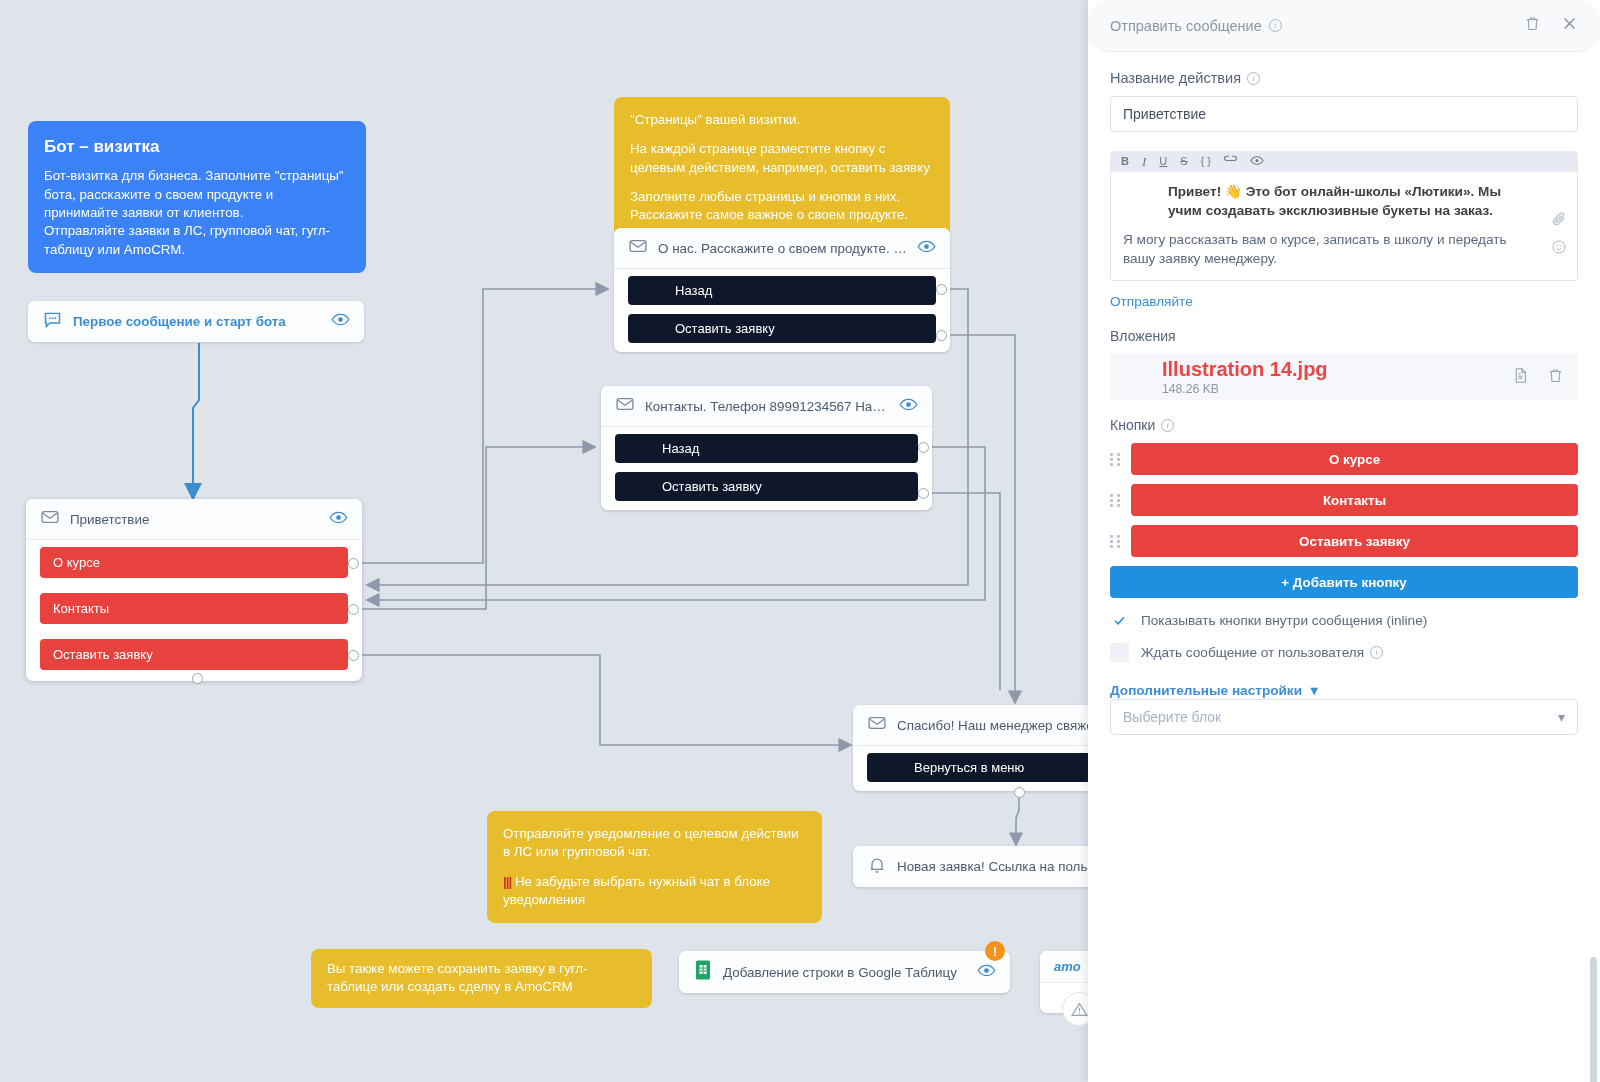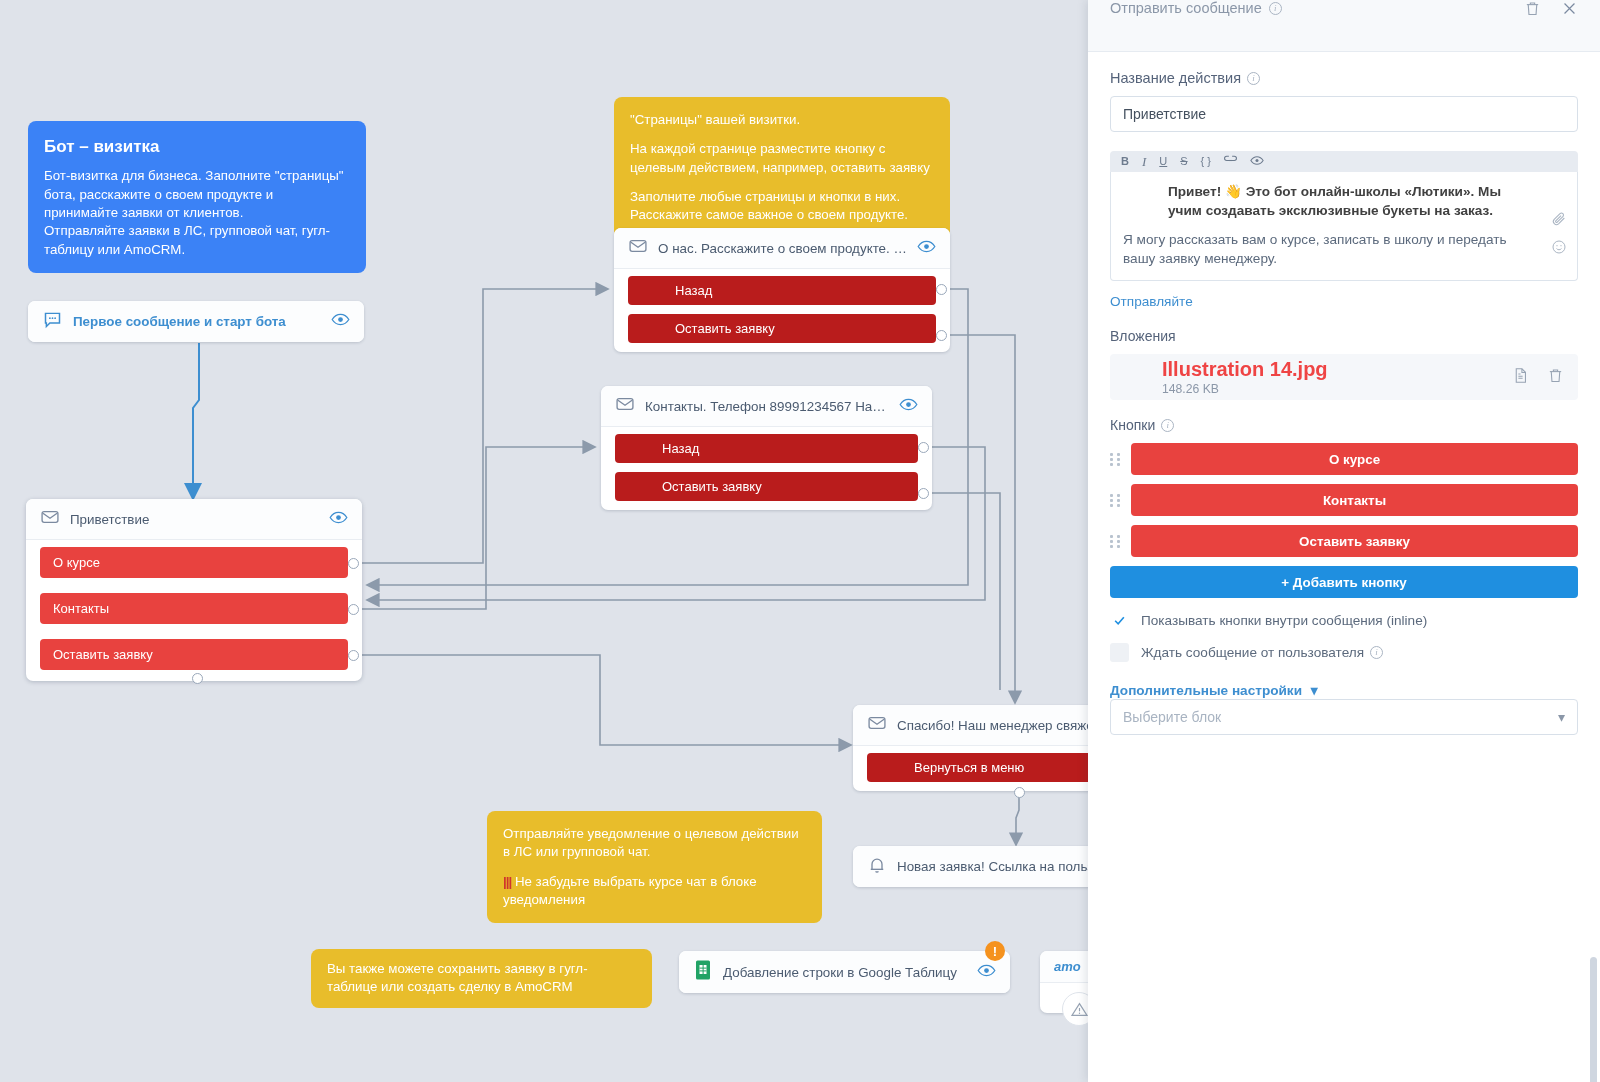--- a/index.html
+++ b/index.html
@@ -57,44 +57,45 @@
   .nbtn {
     position: relative;
     margin: 0 14px 9px; height: 29px;
     border-radius: 4px;
     display: flex; align-items: center;
     padding: 0 13px;
     color: #fff; font-size: 13px;
   }
   .nbtn:last-child { margin-bottom: 0; }
   .nbtn.red { background: #e8423f; }
-  .nbtn.blue { background: #b91c1c; padding-left: 47px; }
+  .nbtn.blue { background: #0f172a; padding-left: 47px; }
 
   
   .port {
     position: absolute; width: 11px; height: 11px;
     border-radius: 50%; background: #fff;
     border: 1.6px solid #9aa8ba;
   }
   .port.blue { border-color: #3d8ed0; }
 
   
   #panel {
     position: absolute; right: 0; top: 0;
     width: 512px; height: 1082px;
     background: #fff;
     box-shadow: -2px 0 9px rgba(40,55,80,.13);
     display: flex; flex-direction: column;
   }
   #panel-head {
     height: 52px; flex: 0 0 52px;
-    display: flex; align-items: flex-start;
+    display: flex; align-items: center;
     padding: 0 22px 0 22px;
     background: #f7f9fb;
     border-bottom: 1px solid #e6ebf1;
+    border-radius: 22px;
   }
   #panel-head .ptitle {
     font-size: 14.5px; color: #8b97a8; flex: 1;
     display: flex; align-items: center; gap: 7px;
   }
   .head-ic { margin-left: 20px; cursor: pointer; }
   #panel-body {
     flex: 1; overflow: hidden; position: relative;
     padding: 18px 22px 0 22px;
   }
@@ -392,21 +393,21 @@
           </svg>
         </span>
         <span class="node-title">Новая заявка! Ссылка на пользоват</span>
       </div>
     </div>
 
     <div class="note yellow" style="left:487px; top:811px; width:335px;">
       <p>Отправляйте уведомление о целевом действии в ЛС или групповой чат.</p>
       <p>
         <span class="warn-bars">|||</span>
-        <span>Не забудьте выбрать курсе чат в блоке уведомления</span>
+        <span>Не забудьте выбрать нужный чат в блоке уведомления</span>
       </p>
     </div>
 
     <div class="note yellow" style="left:311px; top:949px; width:341px; padding:11px 16px;">
       <p>Вы также можете сохранить заявку в гугл-таблице или создать сделку в AmoCRM</p>
     </div>
 
     <div class="node" style="left:679px; top:951px; width:331px;">
       <div class="node-head noborder" style="height:42px;">
         <span>

